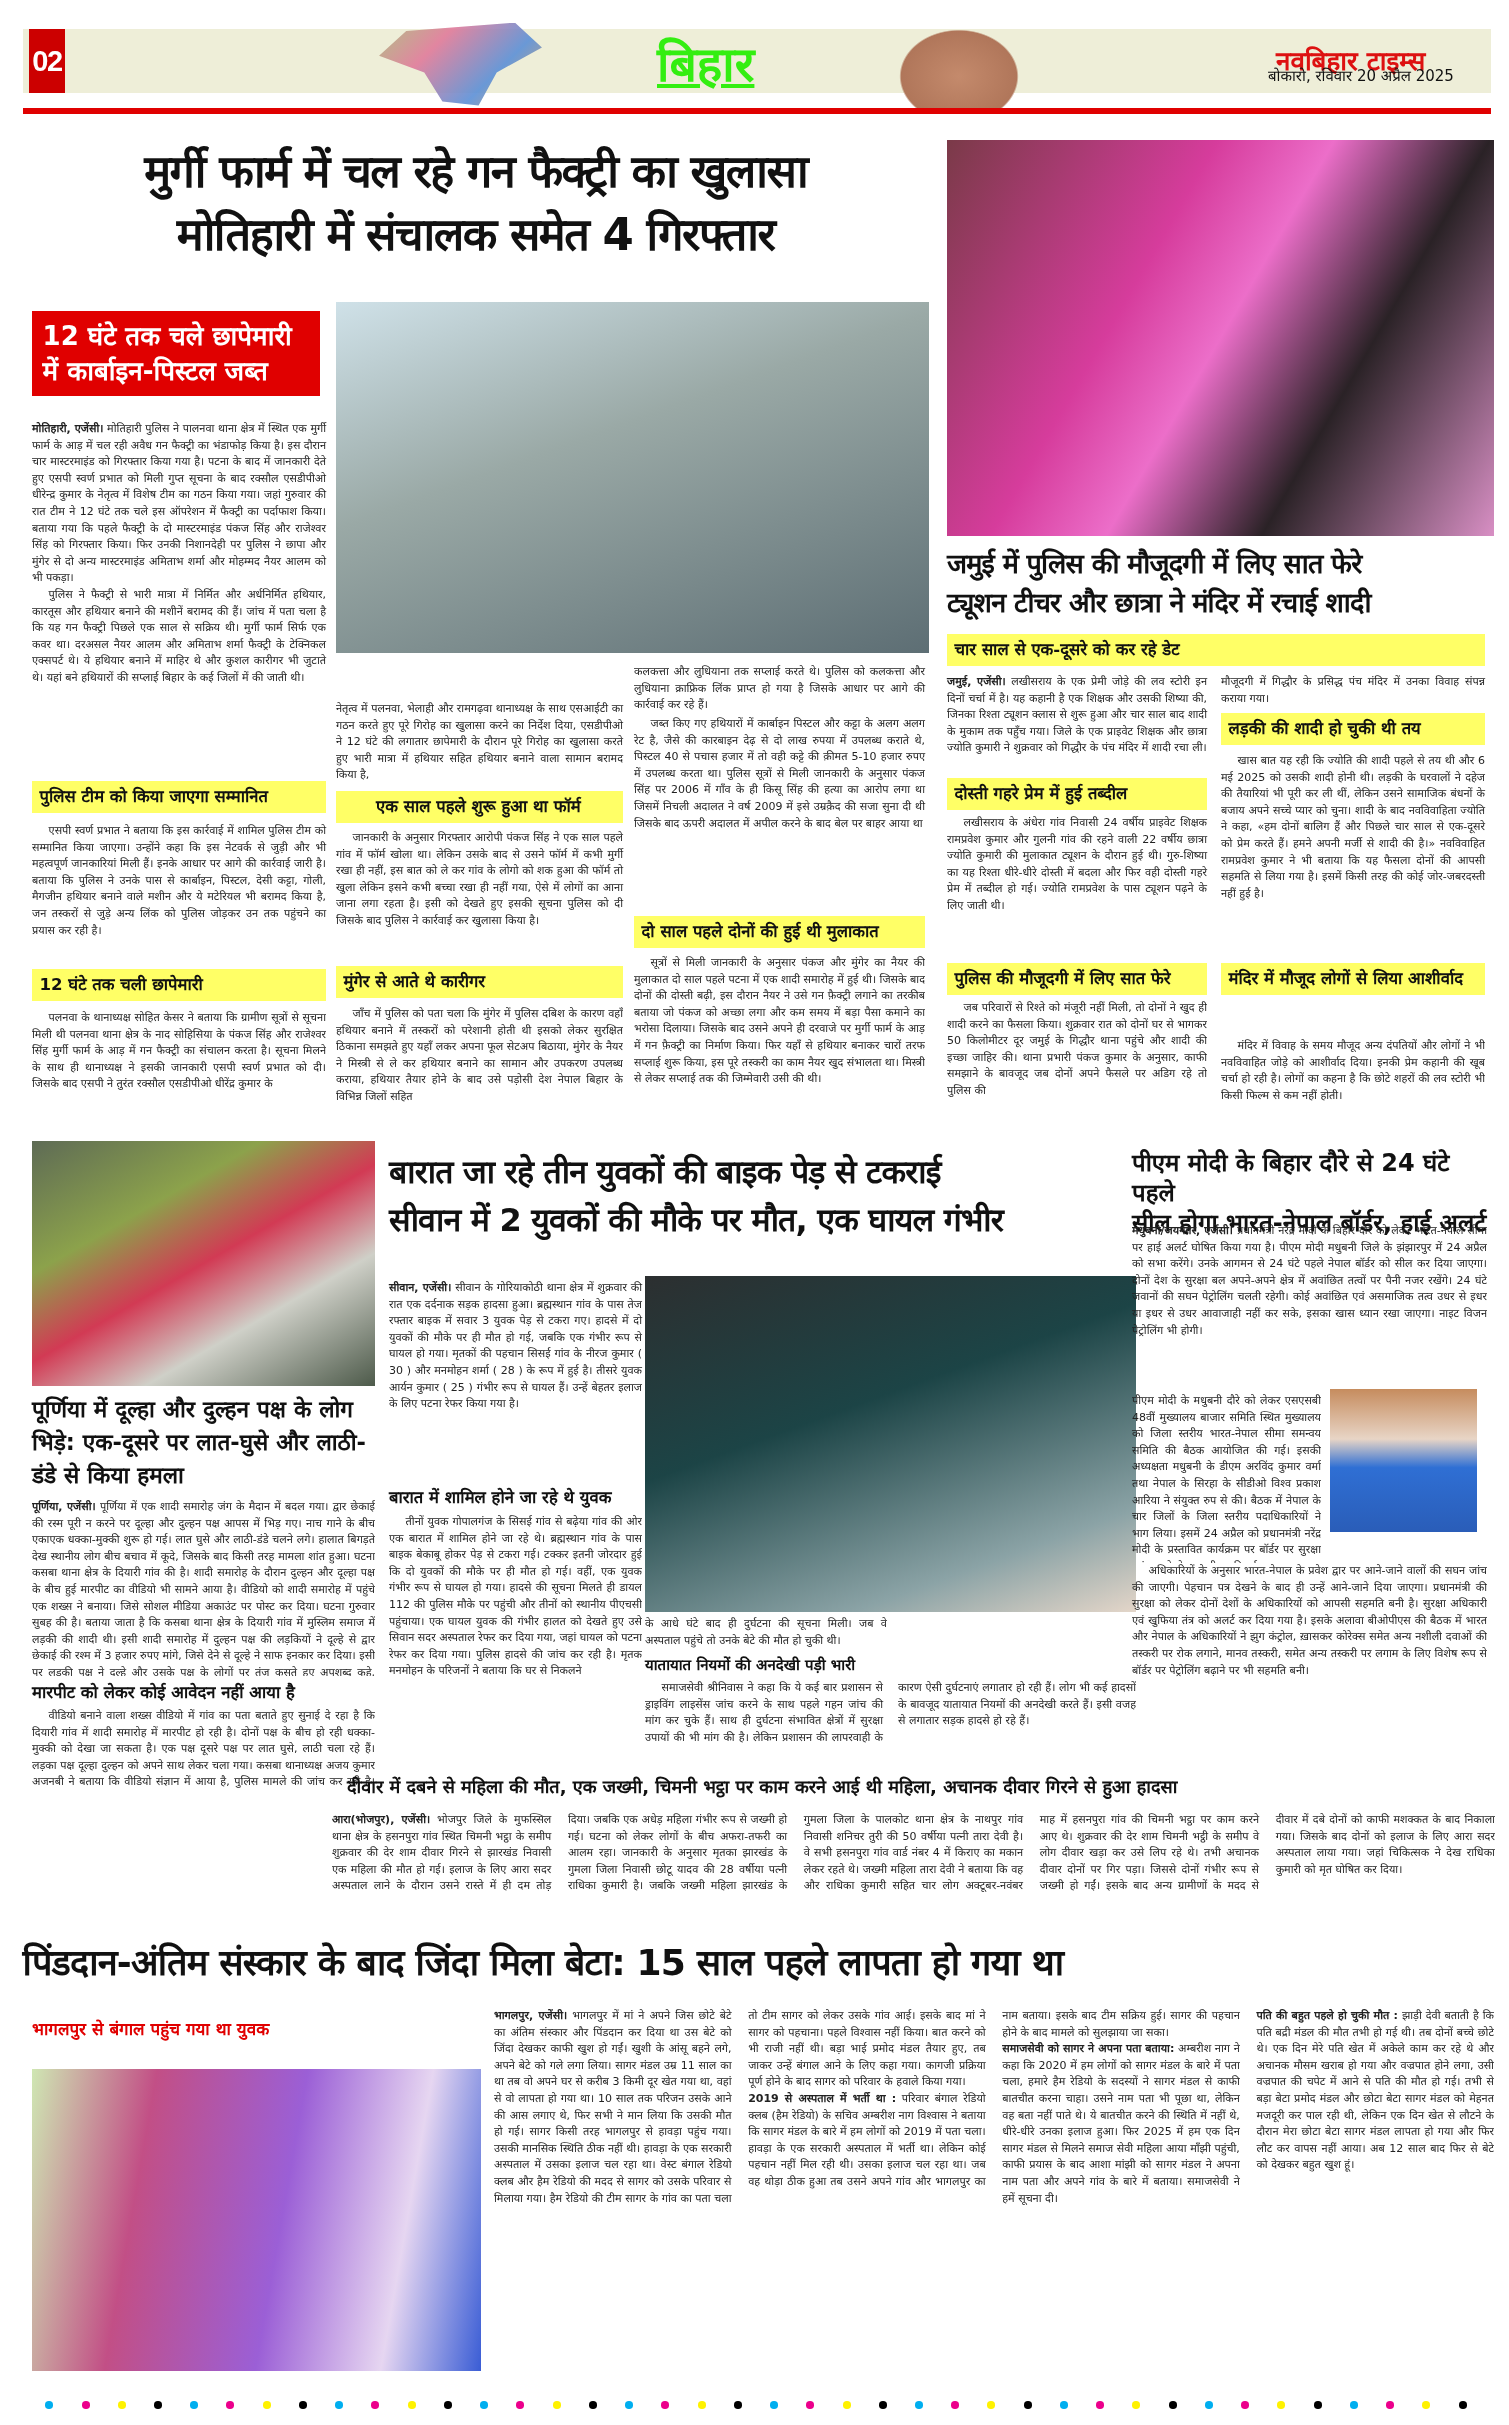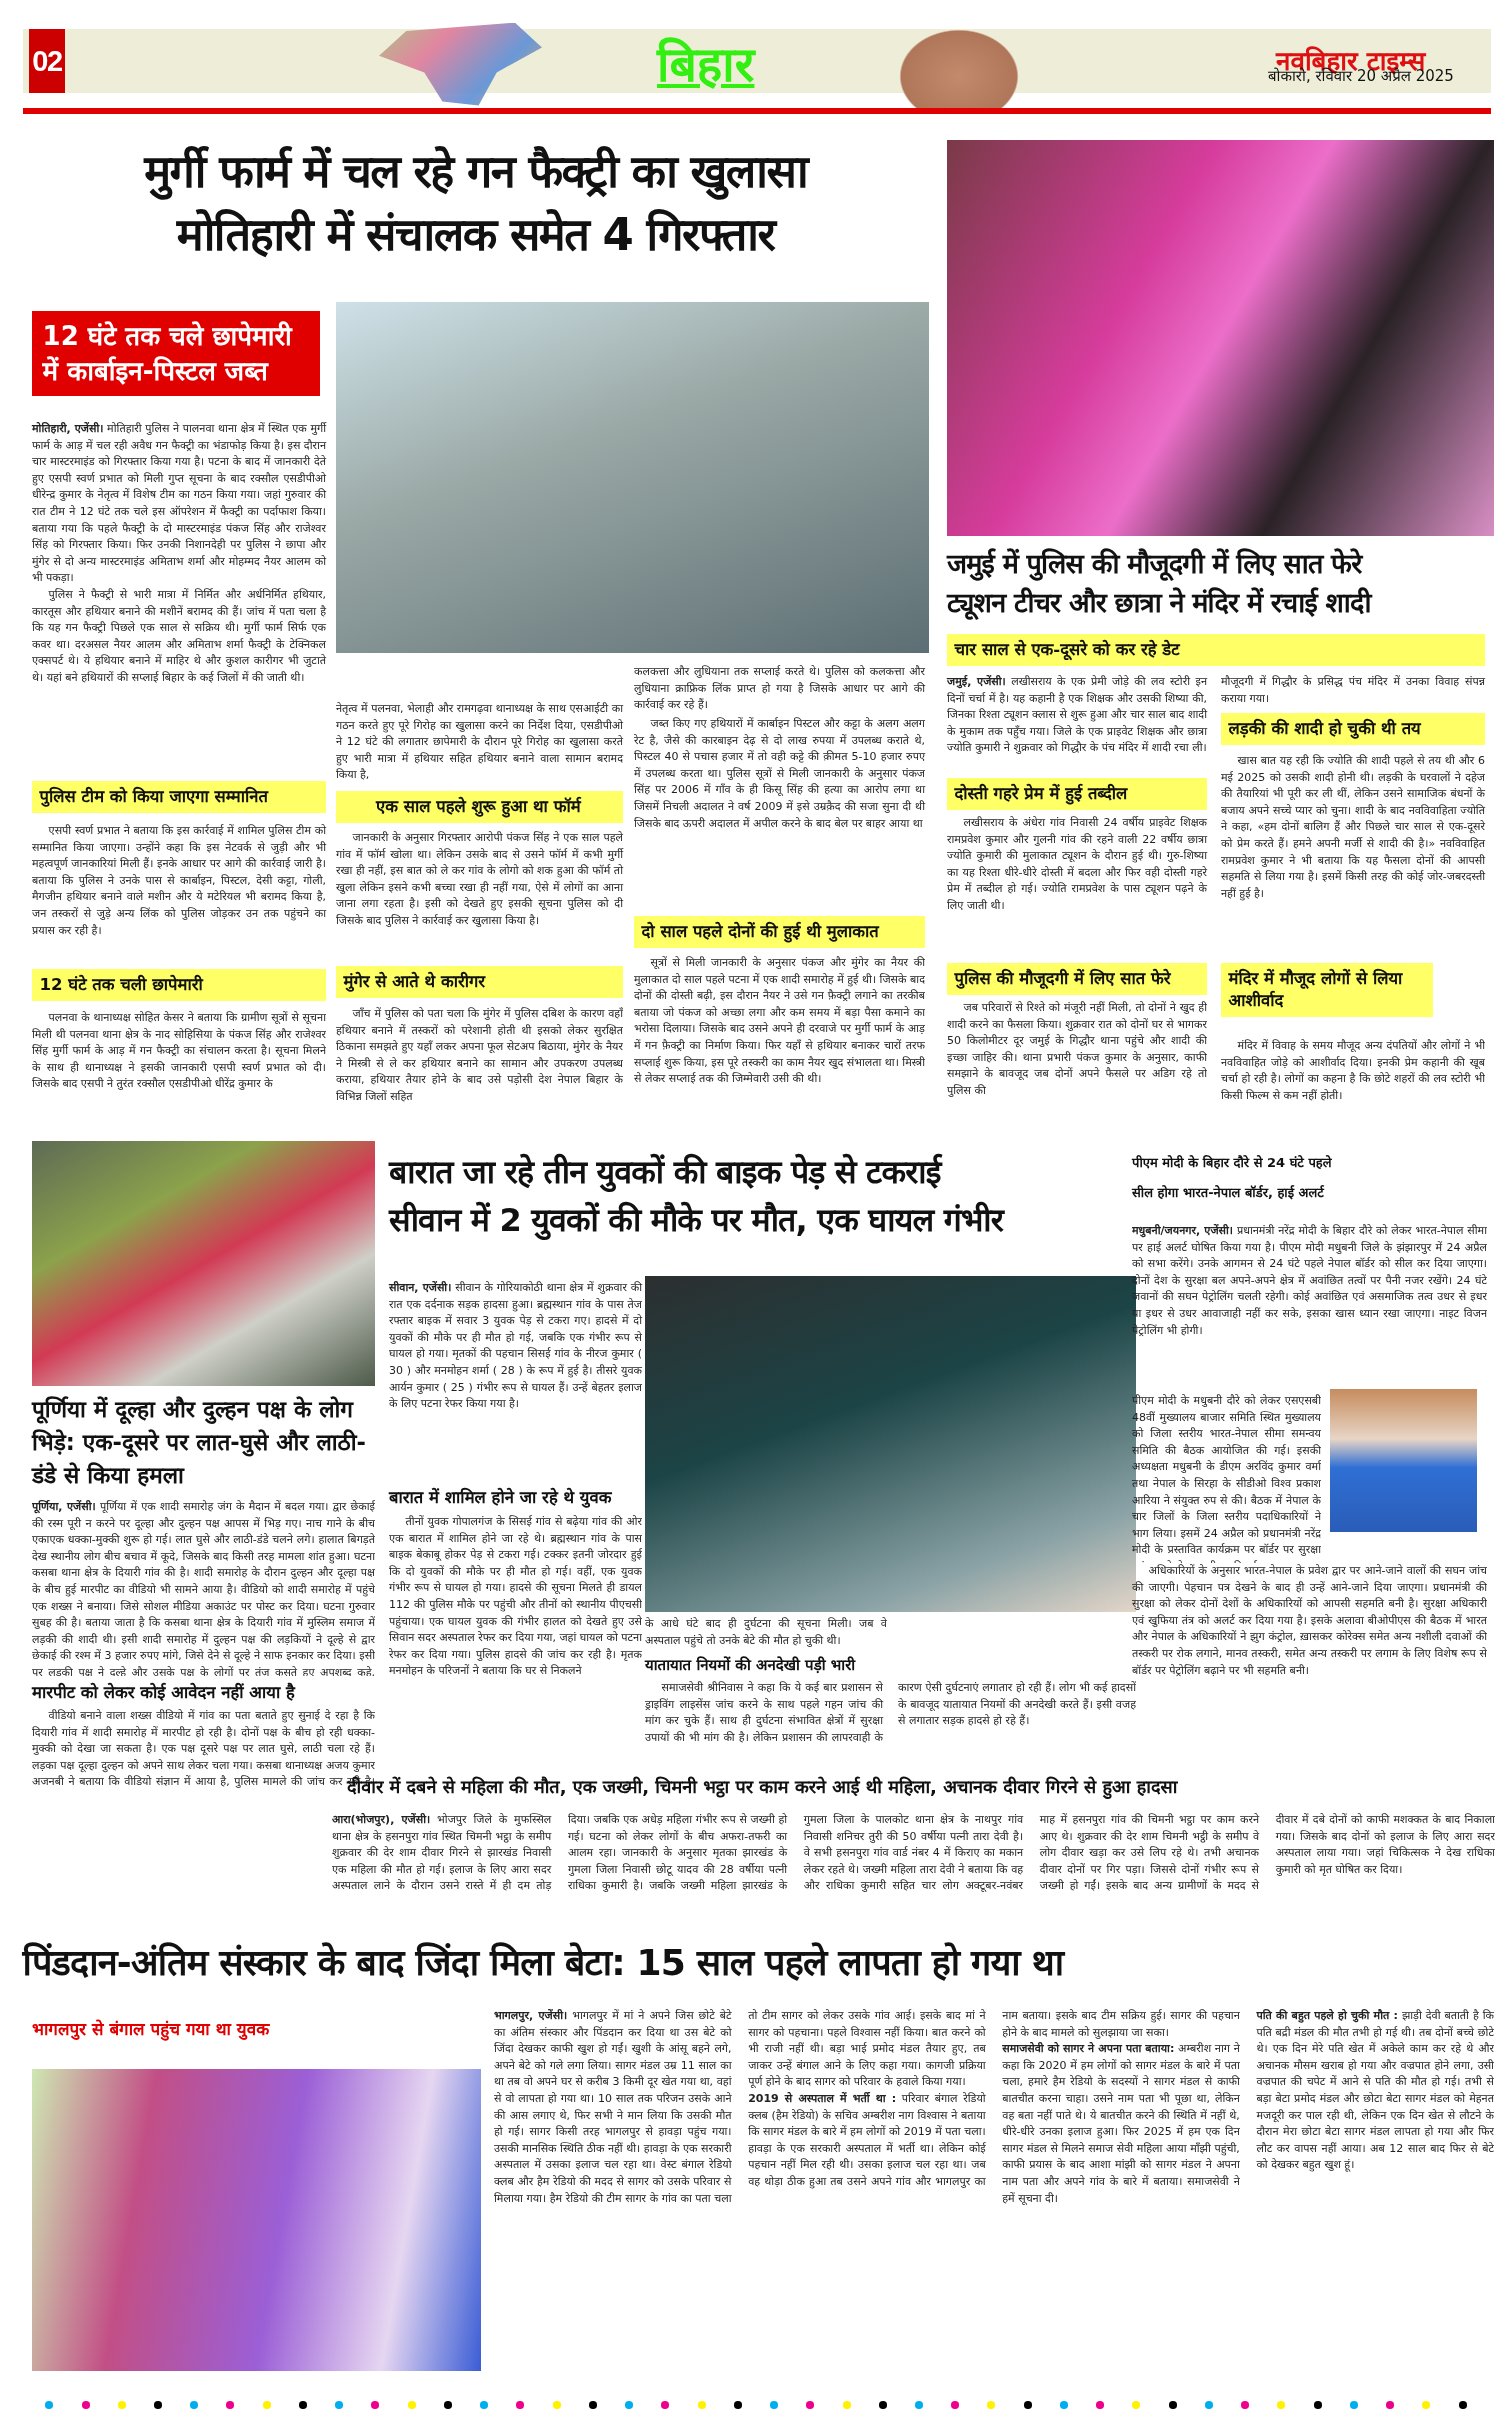--- a/index.html
+++ b/index.html
@@ -78,21 +78,21 @@
 <div class="abs body" style="left:947px;top:674px;width:260px;">
   <p><b>जमुई, एजेंसी।</b> <span>लखीसराय के एक प्रेमी जोड़े की लव स्टोरी इन दिनों चर्चा में है। यह कहानी है एक शिक्षक और उसकी शिष्या की, जिनका रिश्ता ट्यूशन क्लास से शुरू हुआ और चार साल बाद शादी के मुकाम तक पहुँच गया। जिले के एक प्राइवेट शिक्षक और छात्रा ज्योति कुमारी ने शुक्रवार को गिद्धौर के पंच मंदिर में शादी रचा ली।</span></p>
 </div>
 <div class="abs ybar" style="left:947px;top:778px;width:260px;">दोस्ती गहरे प्रेम में हुई तब्दील</div>
 <div class="abs body" style="left:947px;top:815px;width:260px;text-indent:16.6px">लखीसराय के अंधेरा गांव निवासी 24 वर्षीय प्राइवेट शिक्षक रामप्रवेश कुमार और गुलनी गांव की रहने वाली 22 वर्षीय छात्रा ज्योति कुमारी की मुलाकात ट्यूशन के दौरान हुई थी। गुरु-शिष्या का यह रिश्ता धीरे-धीरे दोस्ती में बदला और फिर वही दोस्ती गहरे प्रेम में तब्दील हो गई। ज्योति रामप्रवेश के पास ट्यूशन पढ़ने के लिए जाती थी।</div>
 <div class="abs ybar" style="left:947px;top:963px;width:260px;">पुलिस की मौजूदगी में लिए सात फेरे</div>
 <div class="abs body" style="left:947px;top:1000px;width:260px;text-indent:16.6px;height:125px;overflow:hidden">जब परिवारों से रिश्ते को मंजूरी नहीं मिली, तो दोनों ने खुद ही शादी करने का फैसला किया। शुक्रवार रात को दोनों घर से भागकर 50 किलोमीटर दूर जमुई के गिद्धौर थाना पहुंचे और शादी की इच्छा जाहिर की। थाना प्रभारी पंकज कुमार के अनुसार, काफी समझाने के बावजूद जब दोनों अपने फैसले पर अडिग रहे तो पुलिस की</div>
 <div class="abs body" style="left:1221px;top:674px;width:264px;">मौजूदगी में गिद्धौर के प्रसिद्ध पंच मंदिर में उनका विवाह संपन्न कराया गया।</div>
 <div class="abs ybar" style="left:1221px;top:713px;width:264px;">लड़की की शादी हो चुकी थी तय</div>
 <div class="abs body" style="left:1221px;top:753px;width:264px;text-indent:16.6px">खास बात यह रही कि ज्योति की शादी पहले से तय थी और 6 मई 2025 को उसकी शादी होनी थी। लड़की के घरवालों ने दहेज की तैयारियां भी पूरी कर ली थीं, लेकिन उसने सामाजिक बंधनों के बजाय अपने सच्चे प्यार को चुना। शादी के बाद नवविवाहिता ज्योति ने कहा, «हम दोनों बालिग हैं और पिछले चार साल से एक-दूसरे को प्रेम करते हैं। हमने अपनी मर्जी से शादी की है।» नवविवाहित रामप्रवेश कुमार ने भी बताया कि यह फैसला दोनों की आपसी सहमति से लिया गया है। इसमें किसी तरह की कोई जोर-जबरदस्ती नहीं हुई है।</div>
-<div class="abs ybar" style="left:1221px;top:963px;width:212px;">मंदिर में मौजूद लोगों से लिया आशीर्वाद</div>
+<div class="abs ybar" style="left:1221px;top:963px;width:264px;">मंदिर में मौजूद लोगों से लिया आशीर्वाद</div>
 <div class="abs body" style="left:1221px;top:1038px;width:264px;text-indent:16.6px;height:87px;overflow:hidden">मंदिर में विवाह के समय मौजूद अन्य दंपतियों और लोगों ने भी नवविवाहित जोड़े को आशीर्वाद दिया। इनकी प्रेम कहानी की खूब चर्चा हो रही है। लोगों का कहना है कि छोटे शहरों की लव स्टोरी भी किसी फिल्म से कम नहीं होती।</div>
 
 <div class="abs photo crowd" style="left:32px;top:1141px;width:343px;height:245px;"></div>
 <div class="abs h3" style="left:32px;top:1393px;width:343px;font-size:22.6px;line-height:33px;">पूर्णिया में दूल्हा और दुल्हन पक्ष के लोग भिड़े: एक-दूसरे पर लात-घुसे और लाठी-डंडे से किया हमला</div>
 <div class="abs body" style="left:32px;top:1499px;width:343px;height:177px;overflow:hidden">
   <p><b>पूर्णिया, एजेंसी।</b> <span>पूर्णिया में एक शादी समारोह जंग के मैदान में बदल गया। द्वार छेकाई की रस्म पूरी न करने पर दूल्हा और दुल्हन पक्ष आपस में भिड़ गए। नाच गाने के बीच एकाएक धक्का-मुक्की शुरू हो गई। लात घुसे और लाठी-डंडे चलने लगे। हालात बिगड़ते देख स्थानीय लोग बीच बचाव में कूदे, जिसके बाद किसी तरह मामला शांत हुआ। घटना कसबा थाना क्षेत्र के दियारी गांव की है। शादी समारोह के दौरान दुल्हन और दूल्हा पक्ष के बीच हुई मारपीट का वीडियो भी सामने आया है। वीडियो को शादी समारोह में पहुंचे एक शख्स ने बनाया। जिसे सोशल मीडिया अकाउंट पर पोस्ट कर दिया। घटना गुरुवार सुबह की है। बताया जाता है कि कसबा थाना क्षेत्र के दियारी गांव में मुस्लिम समाज में लड़की की शादी थी। इसी शादी समारोह में दुल्हन पक्ष की लड़कियों ने दूल्हे से द्वार छेकाई की रश्म में 3 हजार रुपए मांगे, जिसे देने से दूल्हे ने साफ इनकार कर दिया। इसी पर लड़की पक्ष ने दूल्हे और उसके पक्ष के लोगों पर तंज कसते हुए अपशब्द कहे, जिसके बाद मामला बिगड़ा और विवाद बढ़ा।</span></p>
 </div>
 <div class="abs h3" style="left:32px;top:1680px;width:343px;font-size:16.6px;">मारपीट को लेकर कोई आवेदन नहीं आया है</div>
 <div class="abs body" style="left:32px;top:1708px;width:343px;text-indent:16.6px;height:83px;overflow:hidden">वीडियो बनाने वाला शख्स वीडियो में गांव का पता बताते हुए सुनाई दे रहा है कि दियारी गांव में शादी समारोह में मारपीट हो रही है। दोनों पक्ष के बीच हो रही धक्का-मुक्की को देखा जा सकता है। एक पक्ष दूसरे पक्ष पर लात घुसे, लाठी चला रहे हैं। लड़का पक्ष दूल्हा दुल्हन को अपने साथ लेकर चला गया। कसबा थानाध्यक्ष अजय कुमार अजनबी ने बताया कि वीडियो संज्ञान में आया है, पुलिस मामले की जांच कर रही है। मारपीट को लेकर अब तक कोई आवेदन प्राप्त नहीं हुआ है।</div>
 
@@ -103,21 +103,21 @@
 <div class="abs body" style="left:389px;top:1280px;width:253px;">
   <p><b>सीवान, एजेंसी।</b> <span>सीवान के गोरियाकोठी थाना क्षेत्र में शुक्रवार की रात एक दर्दनाक सड़क हादसा हुआ। ब्रह्मस्थान गांव के पास तेज रफ्तार बाइक में सवार 3 युवक पेड़ से टकरा गए। हादसे में दो युवकों की मौके पर ही मौत हो गई, जबकि एक गंभीर रूप से घायल हो गया। मृतकों की पहचान सिसई गांव के नीरज कुमार ( 30 ) और मनमोहन शर्मा ( 28 ) के रूप में हुई है। तीसरे युवक आर्यन कुमार ( 25 ) गंभीर रूप से घायल हैं। उन्हें बेहतर इलाज के लिए पटना रेफर किया गया है।</span></p>
 </div>
 <div class="abs h3" style="left:389px;top:1485px;width:253px;font-size:16.6px;">बारात में शामिल होने जा रहे थे युवक</div>
 <div class="abs body" style="left:389px;top:1514px;width:253px;text-indent:16.6px;height:245px;overflow:hidden">तीनों युवक गोपालगंज के सिसई गांव से बढ़ेया गांव की ओर एक बारात में शामिल होने जा रहे थे। ब्रह्मस्थान गांव के पास बाइक बेकाबू होकर पेड़ से टकरा गई। टक्कर इतनी जोरदार हुई कि दो युवकों की मौके पर ही मौत हो गई। वहीं, एक युवक गंभीर रूप से घायल हो गया। हादसे की सूचना मिलते ही डायल 112 की पुलिस मौके पर पहुंची और तीनों को स्थानीय पीएचसी पहुंचाया। एक घायल युवक की गंभीर हालत को देखते हुए उसे सिवान सदर अस्पताल रेफर कर दिया गया, जहां घायल को पटना रेफर कर दिया गया। पुलिस हादसे की जांच कर रही है। मृतक मनमोहन के परिजनों ने बताया कि घर से निकलने</div>
 <div class="abs photo dark" style="left:645px;top:1276px;width:491px;height:336px;"></div>
 <div class="abs body" style="left:645px;top:1616px;width:242px;">के आधे घंटे बाद ही दुर्घटना की सूचना मिली। जब वे अस्पताल पहुंचे तो उनके बेटे की मौत हो चुकी थी।</div>
 <div class="abs h3" style="left:645px;top:1652px;width:242px;font-size:15px;">यातायात नियमों की अनदेखी पड़ी भारी</div>
 <div class="abs body" style="left:645px;top:1680px;width:491px;column-count:2;column-gap:15px;height:75px;overflow:hidden;text-indent:16.6px">समाजसेवी श्रीनिवास ने कहा कि ये कई बार प्रशासन से ड्राइविंग लाइसेंस जांच करने के साथ पहले गहन जांच की मांग कर चुके हैं। साथ ही दुर्घटना संभावित क्षेत्रों में सुरक्षा उपायों की भी मांग की है। लेकिन प्रशासन की लापरवाही के कारण ऐसी दुर्घटनाएं लगातार हो रही हैं। लोग भी कई हादसों के बावजूद यातायात नियमों की अनदेखी करते हैं। इसी वजह से लगातार सड़क हादसे हो रहे हैं।</div>
 
-<div class="abs h3" style="left:1132px;top:1148px;width:355px;font-size:13px;line-height:30px;">
+<div class="abs h3" style="left:1132px;top:1148px;width:355px;font-size:24px;line-height:30px;">
   <div>पीएम मोदी के बिहार दौरे से 24 घंटे पहले</div>
   <div>सील होगा भारत-नेपाल बॉर्डर, हाई अलर्ट</div>
 </div>
 <div class="abs body" style="left:1132px;top:1223px;width:355px;height:170px;overflow:hidden">
   <p><b>मधुबनी/जयनगर, एजेंसी।</b> <span>प्रधानमंत्री नरेंद्र मोदी के बिहार दौरे को लेकर भारत-नेपाल सीमा पर हाई अलर्ट घोषित किया गया है। पीएम मोदी मधुबनी जिले के झंझारपुर में 24 अप्रैल को सभा करेंगे। उनके आगमन से 24 घंटे पहले नेपाल बॉर्डर को सील कर दिया जाएगा। दोनों देश के सुरक्षा बल अपने-अपने क्षेत्र में अवांछित तत्वों पर पैनी नजर रखेंगे। 24 घंटे जवानों की सघन पेट्रोलिंग चलती रहेगी। कोई अवांछित एवं असमाजिक तत्व उधर से इधर या इधर से उधर आवाजाही नहीं कर सके, इसका खास ध्यान रखा जाएगा। नाइट विजन पेट्रोलिंग भी होगी।</span></p>
 </div>
 <div class="abs photo modi" style="left:1330px;top:1389px;width:147px;height:143px;"></div>
 <div class="abs body" style="left:1132px;top:1393px;width:189px;height:170px;overflow:hidden">पीएम मोदी के मधुबनी दौरे को लेकर एसएसबी 48वीं मुख्यालय बाजार समिति स्थित मुख्यालय को जिला स्तरीय भारत-नेपाल सीमा समन्वय समिति की बैठक आयोजित की गई। इसकी अध्यक्षता मधुबनी के डीएम अरविंद कुमार वर्मा तथा नेपाल के सिरहा के सीडीओ विश्व प्रकाश आरिया ने संयुक्त रुप से की। बैठक में नेपाल के चार जिलों के जिला स्तरीय पदाधिकारियों ने भाग लिया। इसमें 24 अप्रैल को प्रधानमंत्री नरेंद्र मोदी के प्रस्तावित कार्यक्रम पर बॉर्डर पर सुरक्षा प्रबंधन को लेकर समीक्षा की गई।</div>
 <div class="abs body" style="left:1132px;top:1563px;width:355px;height:193px;overflow:hidden;text-indent:16.6px">अधिकारियों के अनुसार भारत-नेपाल के प्रवेश द्वार पर आने-जाने वालों की सघन जांच की जाएगी। पेहचान पत्र देखने के बाद ही उन्हें आने-जाने दिया जाएगा। प्रधानमंत्री की सुरक्षा को लेकर दोनों देशों के अधिकारियों को आपसी सहमति बनी है। सुरक्षा अधिकारी एवं खुफिया तंत्र को अलर्ट कर दिया गया है। इसके अलावा बीओपीएस की बैठक में भारत और नेपाल के अधिकारियों ने झुग कंट्रोल, ख़ासकर कोरेक्स समेत अन्य नशीली दवाओं की तस्करी पर रोक लगाने, मानव तस्करी, समेत अन्य तस्करी पर लगाम के लिए विशेष रूप से बॉर्डर पर पेट्रोलिंग बढ़ाने पर भी सहमति बनी।</div>
 

